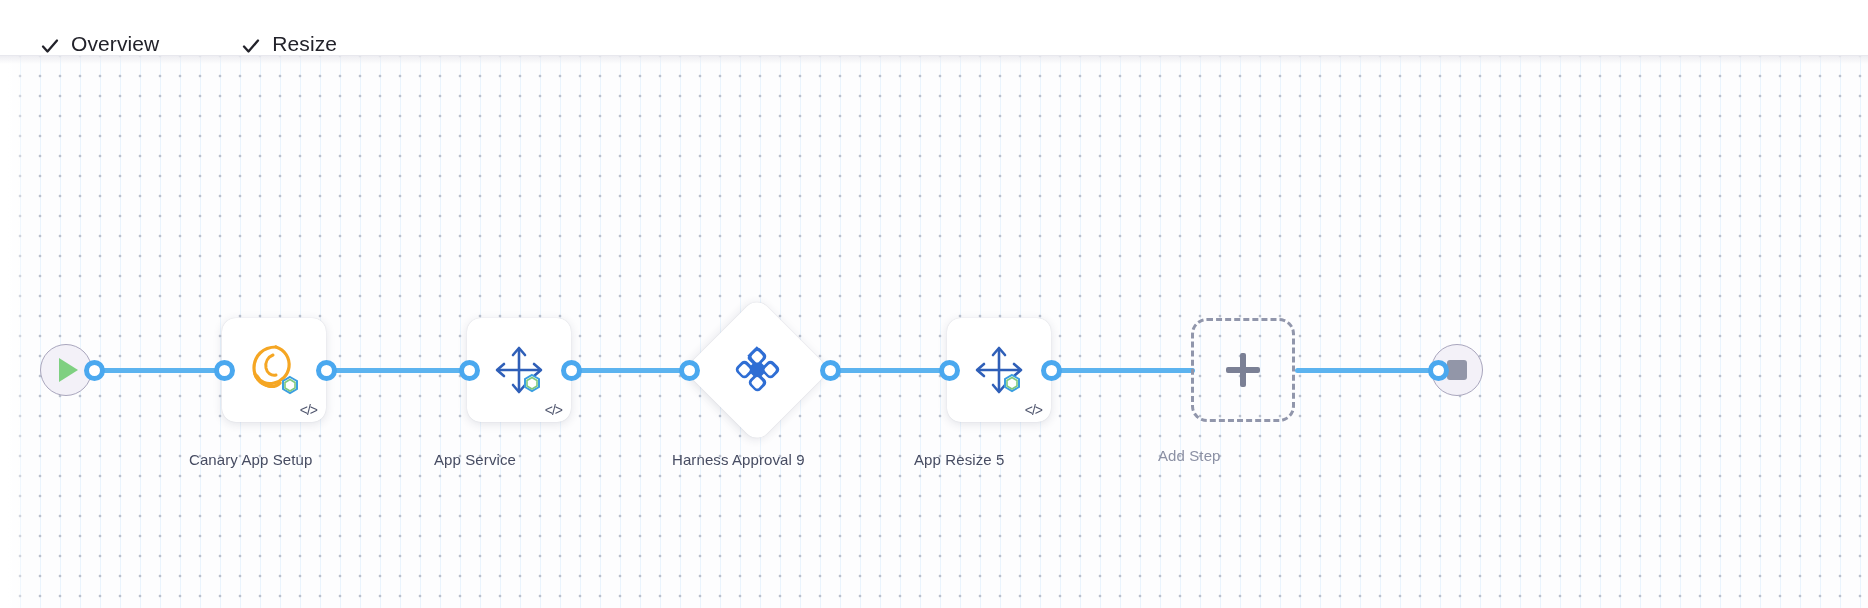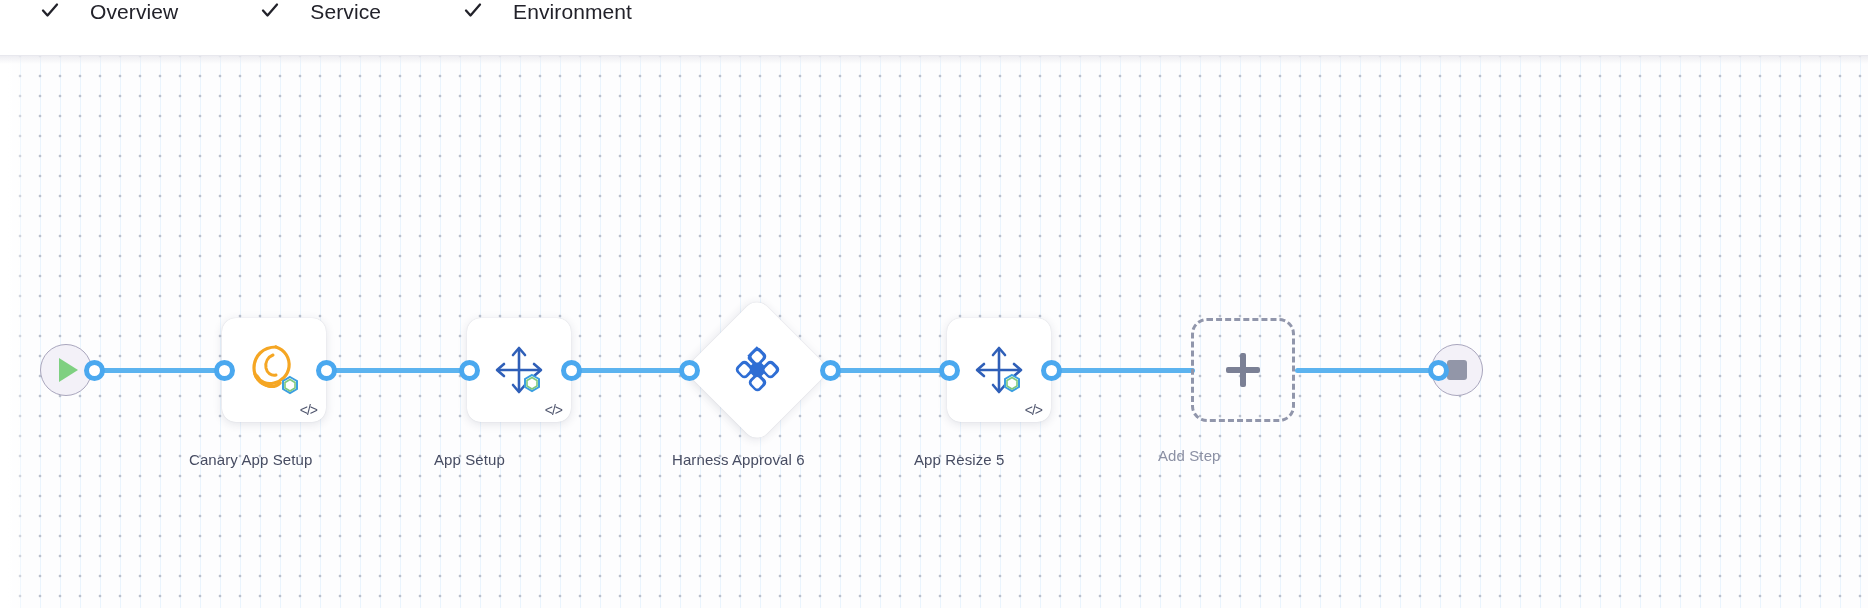--- a/index.html
+++ b/index.html
@@ -17,22 +17,22 @@
     width: 100%;
     background: #ffffff;
     display: flex;
     align-items: center;
     padding-left: 30px;
     border-bottom: 1px solid #e8e8ee;
     z-index: 5;
   }
   .tab {
     display: flex;
-    align-items: flex-start;
-    gap: 30px;
+    align-items: flex-end;
+    gap: 11px;
     height: 56px;
     padding: 0 26px 0 10px;
     margin-right: 46px;
     position: relative;
     cursor: pointer;
     white-space: nowrap;
   }
   .tab .check {
     display: inline-block;
     width: 20px; height: 20px;
@@ -244,31 +244,23 @@
     </span>
     <span class="label">Overview</span>
   </div>
 
   <div class="tab">
     <span class="check">
       <svg width="20" height="20" viewBox="0 0 20 20">
           <path d="M3 10.5 L7.5 15.5 L17 4.5" fill="none" stroke="#22222a" stroke-width="2.3" stroke-linecap="round" stroke-linejoin="round"></path>
         </svg>
     </span>
-    <span class="label">Service</span>
+    <span class="label">Resize</span>
   </div>
 
-  <div class="tab">
-    <span class="check">
-      <svg width="20" height="20" viewBox="0 0 20 20">
-          <path d="M3 10.5 L7.5 15.5 L17 4.5" fill="none" stroke="#22222a" stroke-width="2.3" stroke-linecap="round" stroke-linejoin="round"></path>
-        </svg>
-    </span>
-    <span class="label">Environment</span>
-  </div>
 
 
 
 </div>
 
 <div class="canvas">
   <div class="flow">
 
     <div class="terminal" style="left:40px;">
       <span class="play-tri"></span>
@@ -312,21 +304,21 @@
             <polyline points="44,23 51,29 44,35"></polyline>
           </g>
           <g transform="translate(33,34)">
             <polygon points="9,0 16,4 16,12 9,16 2,12 2,4" fill="#ffffff" stroke="#3b9fe0" stroke-width="2"></polygon>
             <polygon points="9,2.5 14,5.5 14,11 9,14 4,11 4,5.5" fill="none" stroke="#7fc97f" stroke-width="1.6"></polygon>
           </g>
         </svg>
       </span>
       <span class="codeicon">&lt;/&gt;</span>
     </div>
-    <div class="nlabel" style="left:434px;">App Setup</div>
+    <div class="nlabel" style="left:434px;">App Service</div>
     <div class="port" style="left:561px;"></div>
 
     <div class="link" style="left:577px; width:128px;"></div>
     <div class="port" style="left:679px;"></div>
 
     <div class="diamond" style="left:705px;"></div>
     <div class="diamond-glyph" style="left:705px;">
       <svg width="58" height="58" viewBox="0 0 58 58">
         <g fill="#2f6ed4">
           <path d="M29 3 L40 14 L29 25 L18 14 Z" transform="translate(0,1) scale(0.86) translate(4.5,2)"></path>
@@ -343,21 +335,21 @@
           <rect x="22" y="21" width="15" height="15" rx="4" transform="rotate(45 29.5 28.5)"></rect>
         </g>
         <g fill="#ffffff">
           <rect x="24.5" y="11" width="9.5" height="9.5" rx="2.6" transform="rotate(45 29.2 15.7)"></rect>
           <rect x="24.5" y="37" width="9.5" height="9.5" rx="2.6" transform="rotate(45 29.2 41.7)"></rect>
           <rect x="11.5" y="24" width="9.5" height="9.5" rx="2.6" transform="rotate(45 16.2 28.7)"></rect>
           <rect x="37.5" y="24" width="9.5" height="9.5" rx="2.6" transform="rotate(45 42.2 28.7)"></rect>
         </g>
       </svg>
     </div>
-    <div class="nlabel" style="left:672px;">Harness Approval 6</div>
+    <div class="nlabel" style="left:672px;">Harness Approval 9</div>
     <div class="port" style="left:820px;"></div>
 
     <div class="link" style="left:836px; width:110px;"></div>
     <div class="port" style="left:939px;"></div>
 
     <div class="card" style="left:947px;">
       <span class="glyph">
         <svg width="58" height="58" viewBox="0 0 58 58">
           <g stroke="#2f5fb8" stroke-width="2.6" fill="none" stroke-linecap="round" stroke-linejoin="round">
             <line x1="29" y1="8" x2="29" y2="50"></line>

